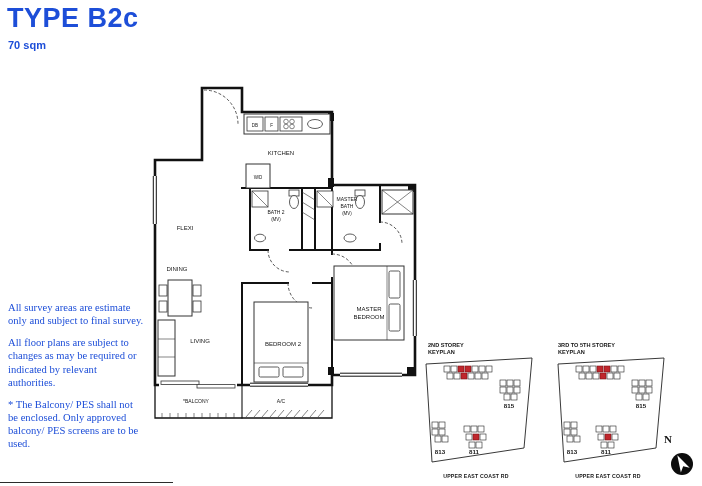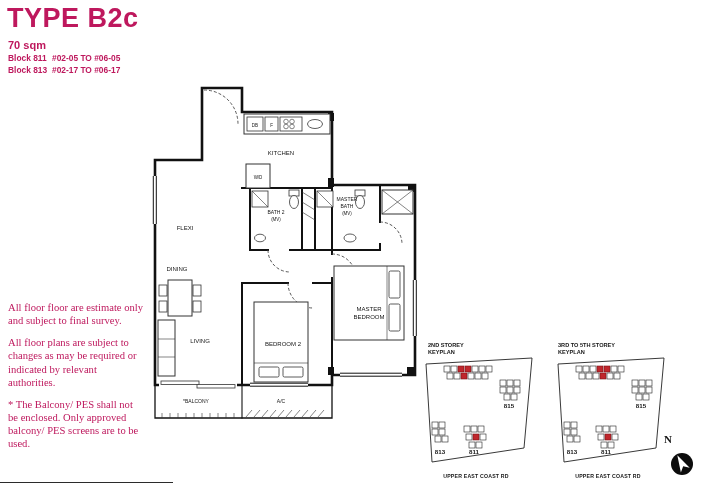--- a/index.html
+++ b/index.html
@@ -1,17 +1,17 @@
 <!DOCTYPE html>
 <html><head>
 <meta charset="utf-8">
 <style>
   html,body { margin:0; padding:0; background:#ffffff; }
   .page { position:relative; width:702px; height:486px; background:#fff;
-          font-family:"Liberation Sans", sans-serif; color:#be185d; overflow:hidden; }
+          font-family:"Liberation Sans", sans-serif; color:#1d4ed8; overflow:hidden; }
 
   .title { position:absolute; left:7px; top:3px; font-size:27px; font-weight:900; letter-spacing:.5px; }
   .area  { position:absolute; left:8px; top:39px; font-size:11px; font-weight:bold; }
   .blocks{ position:absolute; left:8px; top:52px; font-size:8.4px; font-weight:bold; line-height:12px; }
   .block-row { display:flex; }
   .block-name { width:44px; }
 
   .disclaimers { position:absolute; left:8px; top:301px; width:136px;
                  font-family:"Liberation Serif", serif; font-size:10.6px; line-height:1.24; }
   .disclaimers p { margin:0 0 9px 0; }
@@ -43,33 +43,23 @@
   .north-n  { font-family:"Liberation Serif", serif; font-size:11px; font-weight:bold; }
 </style>
 </head>
 <body>
 
 <div class="page">
 
   <div class="title">TYPE B2c</div>
   <div class="area">70 sqm</div>
 
-  <div class="blocks">
-    <div class="block-row">
-      <span class="block-name">Block 811</span>
-      <span>#02-05 TO #06-05</span>
-    </div>
-    <div class="block-row">
-      <span class="block-name">Block 813</span>
-      <span>#02-17 TO #06-17</span>
-    </div>
-  </div>
 
   <div class="disclaimers">
-    <p>All floor floor are estimate only and subject to final survey.</p>
+    <p>All survey areas are estimate only and subject to final survey.</p>
     <p>All floor plans are subject to changes as may be required or indicated by relevant authorities.</p>
     <p>* The Balcony/ PES shall not be enclosed. Only approved balcony/ PES screens are to be used.</p>
   </div>
 
   <svg class="fp" width="292" height="348" viewBox="0 0 292 348">
 
     <path fill="#fff" d="M64,8 L104,8 L104,32 L194,32 L194,105 L277,105 L277,295 L194,295 L194,338 L17,338 L17,80 L64,80 Z"></path>
 
     <g>
       <path class="wall" stroke-width="1.3" d="M17,305 L17,338 L194,338 L194,295"></path>

